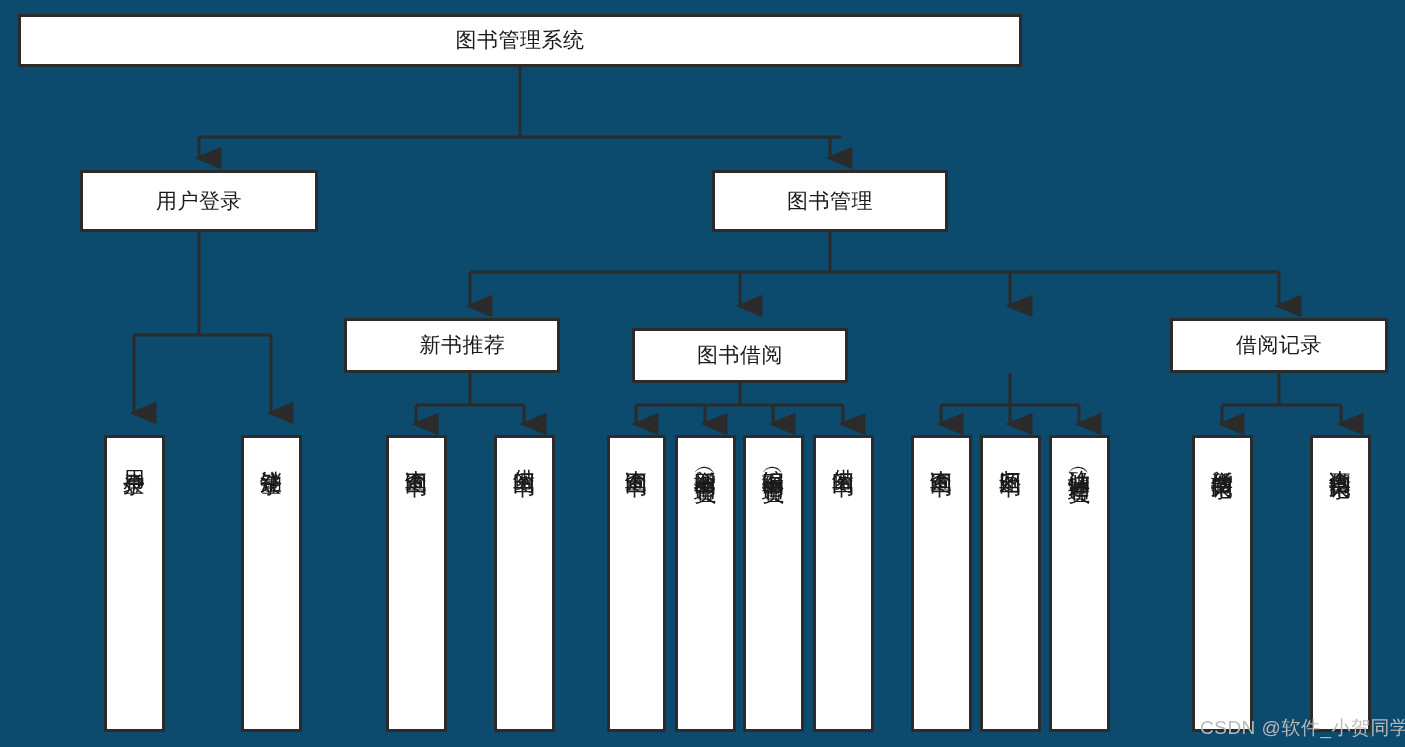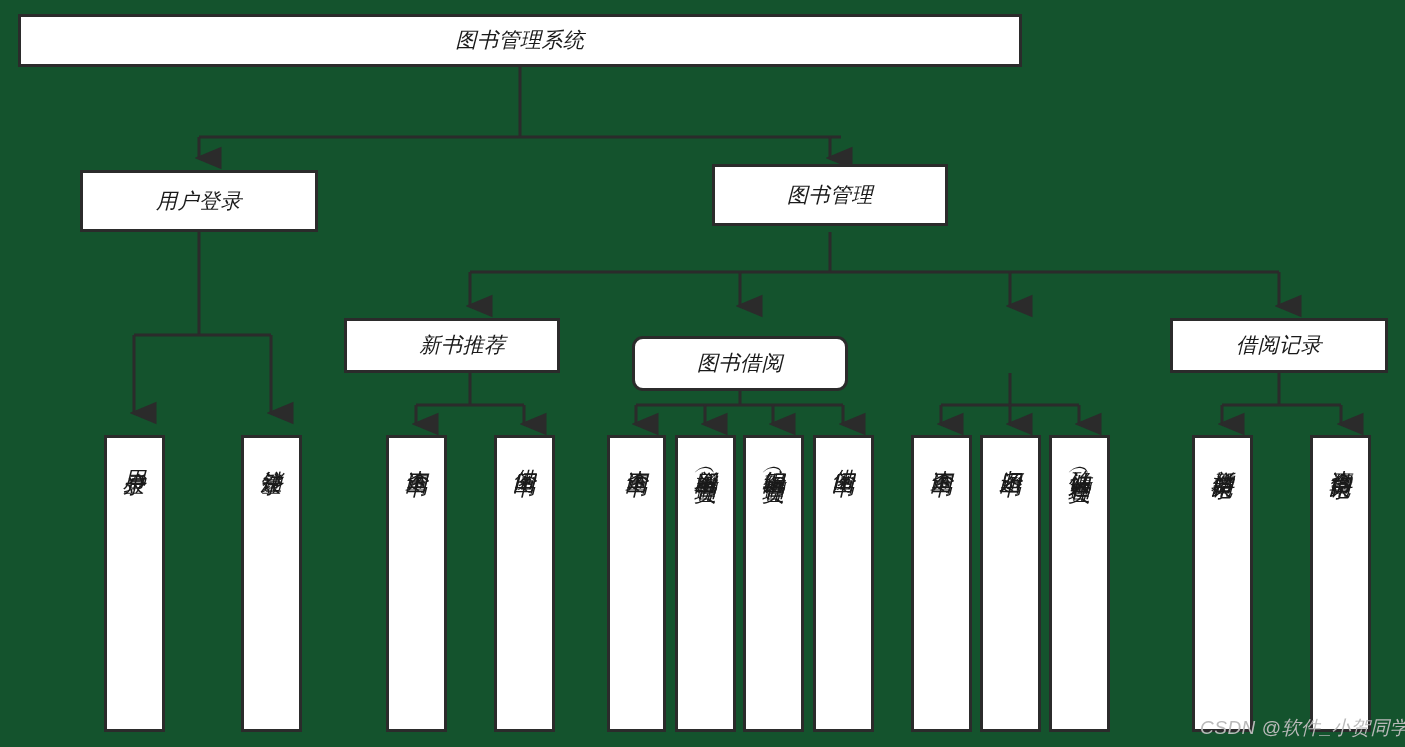--- a/index.html
+++ b/index.html
@@ -7,23 +7,22 @@
     padding: 0;
     background: #ffffff;
   }
   body {
     font-family: "Liberation Sans", "DejaVu Sans", sans-serif;
   }
   #canvas {
     position: relative;
     width: 1405px;
     height: 747px;
-    background: #14532d;
+    background: #0c4a6e;
     overflow: hidden;
-    font-style: italic;
   }
   svg.wires {
     position: absolute;
     left: 0;
     top: 0;
     width: 1405px;
     height: 747px;
     pointer-events: none;
   }
   .node {
@@ -125,28 +124,28 @@
     </g>
   </svg>
 
   <div class="node root" style="left:18px; top:14px; width:1004px; height:53px;">
     <span class="node-label">图书管理系统</span>
   </div>
 
   <div class="node" style="left:80px; top:170px; width:238px; height:62px;">
     <span class="node-label">用户登录</span>
   </div>
-  <div class="node" style="left:712px; top:164px; width:236px; height:62px;">
+  <div class="node" style="left:712px; top:170px; width:236px; height:62px;">
     <span class="node-label">图书管理</span>
   </div>
 
   <div class="node" style="left:344px; top:318px; width:216px; height:55px;padding-left:21px;">
     <span class="node-label">新书推荐</span>
   </div>
-  <div class="node" style="left:632px; top:336px; width:216px; height:55px;border-radius:11px;">
+  <div class="node" style="left:632px; top:328px; width:216px; height:55px;">
     <span class="node-label">图书借阅</span>
   </div>
   <div class="node" style="left:1170px; top:318px; width:218px; height:55px;">
     <span class="node-label">借阅记录</span>
   </div>
 
   <div class="node leaf" style="left:104px; top:435px; width:61px; height:297px;">
     <span class="node-label">用户登录</span>
   </div>
   <div class="node leaf" style="left:241px; top:435px; width:61px; height:297px;">

